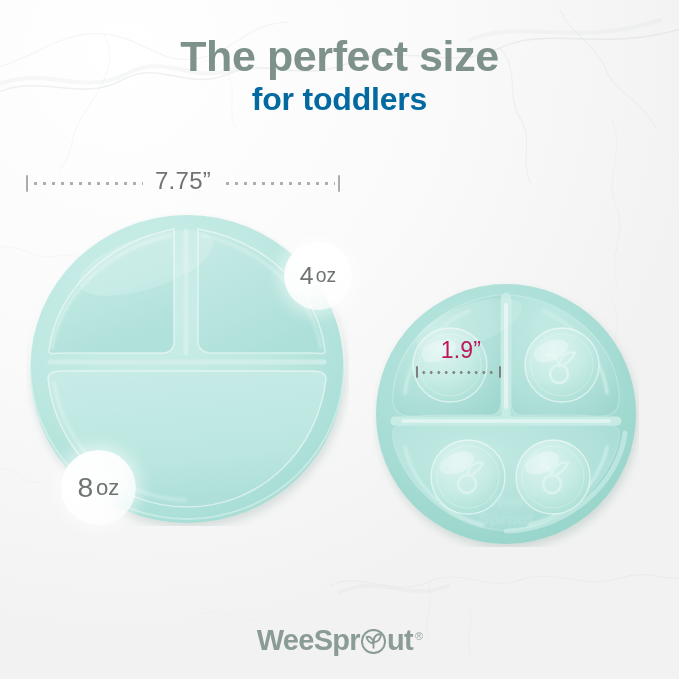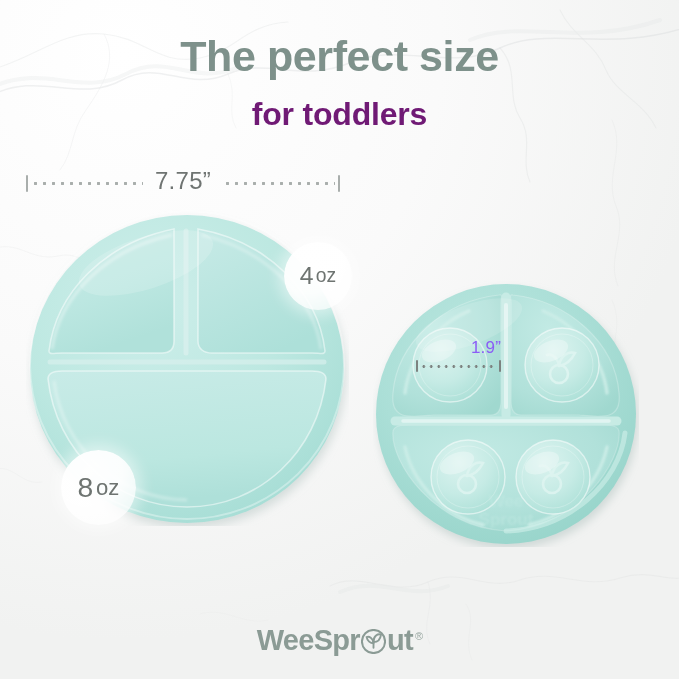--- a/index.html
+++ b/index.html
@@ -42,25 +42,25 @@
     z-index: 6;
   }
   .title-main {
     font-size: 43px;
     font-weight: 700;
     letter-spacing: -.4px;
     color: #7e918b;
     line-height: 1.05;
   }
   .title-sub {
-    margin-top: 19px;
+    margin-top: 4px;
     font-size: 32px;
     font-weight: 700;
     letter-spacing: -.2px;
-    color: #701a75;
+    color: #0369a1;
     line-height: 1.05;
   }
 
   
   .ruler-wide {
     position: absolute;
     left: 26px;
     top: 170px;
     width: 314px;
     height: 26px;
@@ -98,26 +98,26 @@
   
   .ruler-small {
     position: absolute;
     left: 416px;
     top: 339px;
     width: 85px;
     z-index: 7;
     text-align: center;
   }
   .ruler-small .ruler-label-small {
-    font-size: 17px;
-    color: #8b5cf6;
+    font-size: 23px;
+    color: #be185d;
     letter-spacing: .2px;
     line-height: 1;
     margin-bottom: 4px;
-    text-align: right;
+    text-align: center;
     padding-left: 5px;
   }
   .ruler-small-line {
     display: flex;
     align-items: center;
     height: 12px;
   }
   .cap-s {
     width: 2px;
     height: 12px;

